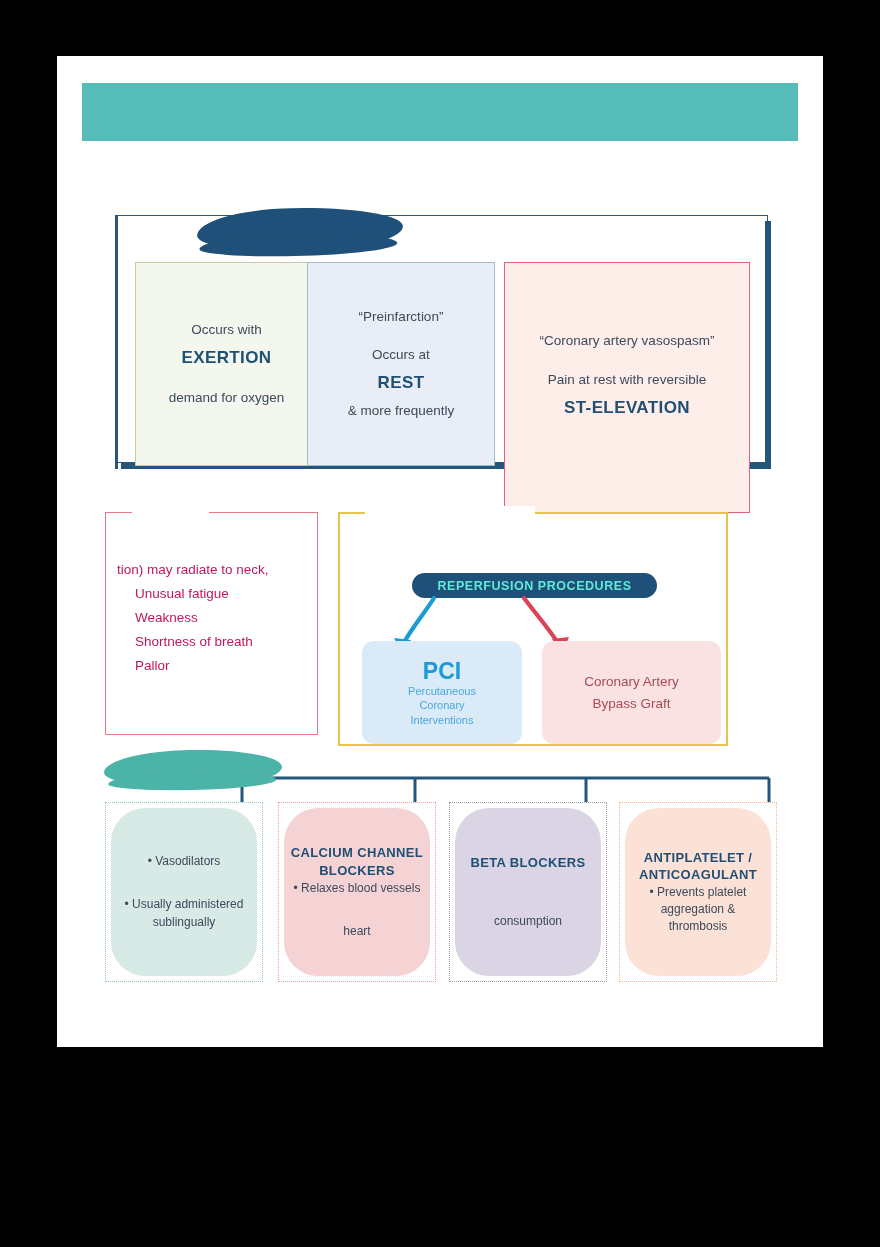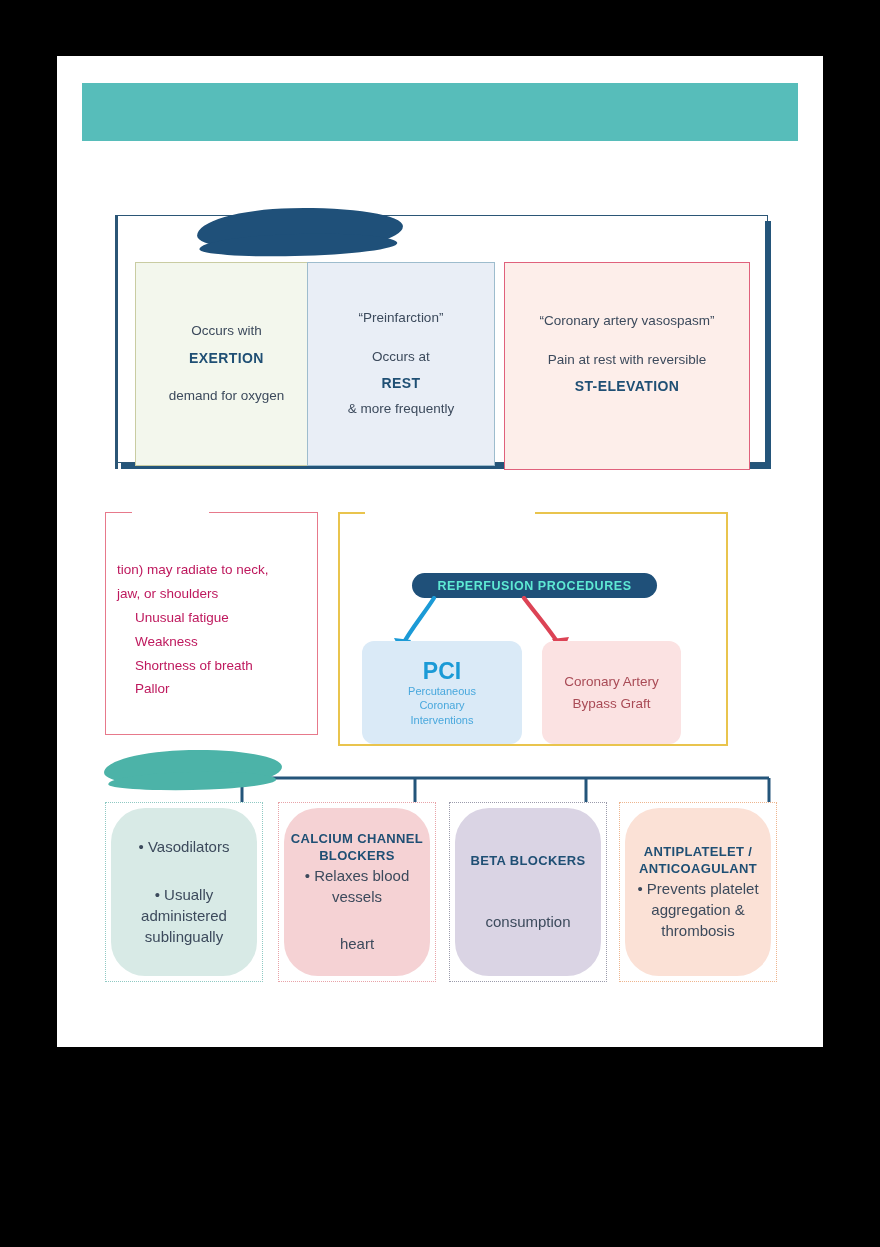--- a/index.html
+++ b/index.html
@@ -20,25 +20,25 @@
   .brush-navy{position:absolute;left:140px;top:152px;width:206px;height:44px;background:#1f5079;
               border-radius:46% 54% 50% 48% / 58% 46% 54% 42%;transform:rotate(-1.2deg);}
   .brush-navy:after{content:"";position:absolute;left:2px;top:26px;width:198px;height:22px;
               background:#1f5079;border-radius:50% 45% 52% 48% / 60% 50% 50% 40%;}
 
   .typebox{position:absolute;top:206px;box-sizing:border-box;padding:14px 10px;
            display:flex;flex-direction:column;align-items:center;justify-content:center;
            text-align:center;color:#3c4a5c;font-size:13.5px;line-height:1.05;}
   .tb1{left:78px;width:183px;height:204px;background:#f3f7ed;border:1.4px solid #c9cca2;}
   .tb2{left:250px;width:188px;height:204px;background:#e9eef6;border:1.4px solid #9dbccd;}
-  .tb3{left:447px;width:246px;height:208px;background:#fdeeea;border:1.6px solid #e0617c;}
+  .tb3{left:447px;width:246px;height:251px;background:#fdeeea;border:1.6px solid #e0617c;}
   .typebox .q{font-size:13.5px;color:#3c4a5c;}
   .typebox .sp{height:24px;}
   .typebox .sp-sm{height:12px;}
-  .typebox .em{font-weight:bold;color:#1f4f74;letter-spacing:.4px;font-size:14px;}
+  .typebox .em{font-weight:bold;color:#1f4f74;letter-spacing:.4px;font-size:17px;}
 
   
   .frame-red{position:absolute;left:48px;top:456px;width:213px;height:223px;box-sizing:border-box;
              border:1.4px solid #e7798b;background:#fff;}
   .frame-red-gap{position:absolute;left:75px;top:450px;width:77px;height:12px;background:#fff;}
   .sym-list{position:absolute;left:60px;top:502px;width:200px;color:#be185d;
             font-size:13.5px;line-height:1.77;}
   .sym-list .ind{padding-left:18px;}
 
   
@@ -49,41 +49,41 @@
   .pill{position:absolute;left:355px;top:517px;width:245px;height:25px;background:#1f5079;
         border-radius:13px;display:flex;align-items:center;justify-content:center;
         color:#5eead4;font-weight:bold;font-size:12.5px;letter-spacing:.55px;}
 
   .arrow-svg{position:absolute;left:281px;top:540px;width:390px;height:120px;}
 
   .proc{position:absolute;top:585px;box-sizing:border-box;border-radius:12px;
         display:flex;flex-direction:column;align-items:center;justify-content:center;
         text-align:center;padding:8px;}
   .proc-pci{left:305px;width:160px;height:103px;background:#daeaf7;}
-  .proc-cabg{left:485px;width:139px;height:103px;background:#fbe2e2;}
+  .proc-cabg{left:485px;width:179px;height:103px;background:#fbe2e2;}
   .pci-abbr{color:#1b9ad6;font-weight:bold;font-size:23px;line-height:1.15;}
   .pci-sub{color:#49a8dd;font-size:11px;line-height:1.32;}
   .cabg-txt{color:#a94b56;font-size:13.5px;line-height:1.6;}
 
   
   .brush-teal{position:absolute;left:47px;top:694px;width:178px;height:38px;background:#4cb3a8;
               border-radius:48% 52% 46% 54% / 56% 48% 52% 44%;transform:rotate(-1deg);}
   .brush-teal:after{content:"";position:absolute;left:4px;top:22px;width:168px;height:18px;
               background:#4cb3a8;border-radius:50% 46% 50% 50% / 60% 50% 50% 40%;}
   .tree{position:absolute;left:40px;top:700px;width:690px;height:60px;}
 
   
   .medcard{position:absolute;top:746px;height:180px;box-sizing:border-box;}
   .medcard .dash{position:absolute;inset:0;border:1.2px dotted;}
   .medcard .blob{position:absolute;left:6px;top:6px;right:6px;bottom:6px;border-radius:34px;}
   .medcard .body{position:absolute;inset:0;display:flex;flex-direction:column;
                  align-items:center;justify-content:center;text-align:center;
                  padding:10px 8px;box-sizing:border-box;}
   .med-title{font-weight:bold;color:#1f4f74;font-size:13px;letter-spacing:.35px;line-height:1.35;}
-  .med-line{color:#3c4a5c;font-size:15px;line-height:1.42;}
+  .med-line{color:#3c4a5c;font-size:12px;line-height:1.42;}
   .med-gap{height:16px;}
   .med-gap-lg{height:26px;}
 
   .mc1{left:48px;width:158px;}
   .mc1 .dash{border-color:#8fc9c3;}
   .mc1 .blob{background:#d8eae6;}
   .mc2{left:221px;width:158px;}
   .mc2 .dash{border-color:#e8a3a8;}
   .mc2 .blob{background:#f5d2d4;}
   .mc3{left:392px;width:158px;}
@@ -138,21 +138,20 @@
     <div class="sp"></div>
     <div></div>
   </div>
 
   <div class="frame-red"></div>
   <div class="frame-red-gap">
     <span></span>
   </div>
   <div class="sym-list">
     <div>tion) may radiate to neck,</div>
-    <div>jaw, or shoulders</div>
     <div class="ind">Unusual fatigue</div>
     <div class="ind">Weakness</div>
     <div class="ind">Shortness of breath</div>
     <div class="ind">Pallor</div>
   </div>
 
   <div class="frame-gold"></div>
   <div class="frame-gold-gap">
     <span></span>
   </div>

